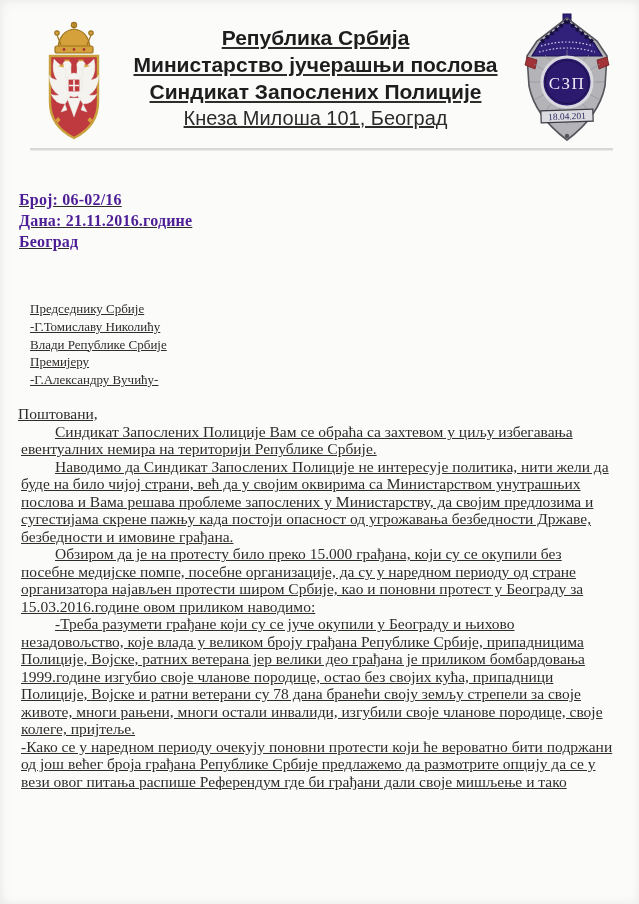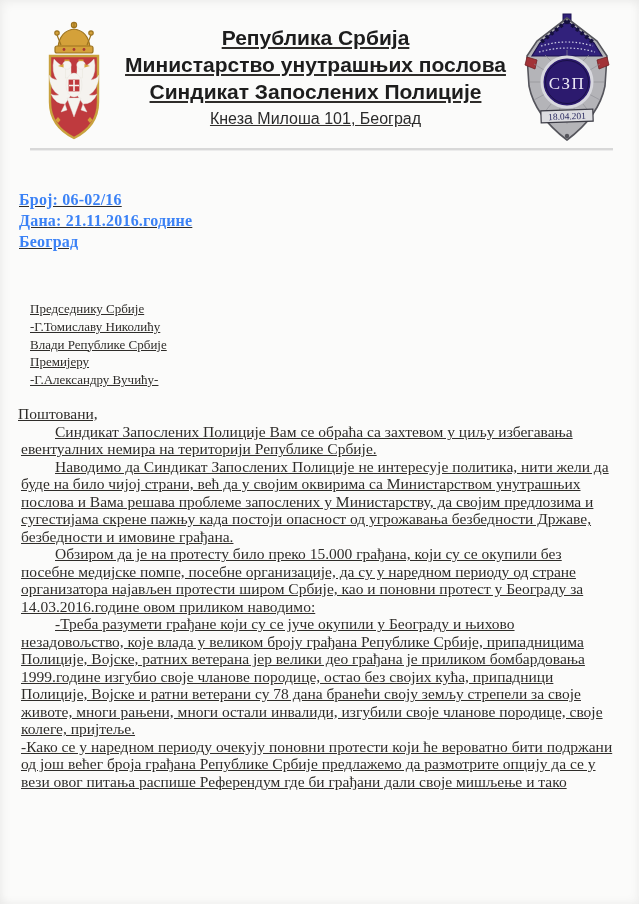--- a/index.html
+++ b/index.html
@@ -20,34 +20,34 @@
     padding: 12px 22px 0 34px;
   }
   .coa-icon { width: 80px; height: 128px; margin-top: 4px; flex: 0 0 auto; }
   .head-text {
     flex: 1 1 auto;
     text-align: center;
     padding-top: 12px;
     font-family: "Liberation Sans", sans-serif;
   }
   .h-bold { font-weight: bold; font-size: 21px; line-height: 27px; color: #1d1d1d; }
-  .h-reg  { font-weight: normal; font-size: 16px; line-height: 27px; color: #2b2b2b; }
+  .h-reg  { font-weight: normal; font-size: 20px; line-height: 27px; color: #2b2b2b; }
   .badge-icon { width: 100px; height: 134px; flex: 0 0 auto; }
   .divider {
     height: 2px;
     background: #d8d8d8;
     margin: 2px 26px 0 30px;
     border-bottom: 1px solid #ececec;
   }
   .meta {
     margin: 38px 0 0 19px;
     font-weight: bold;
     font-size: 16px;
     line-height: 21px;
-    color: #3b82f6;
+    color: #4c1d95;
     letter-spacing: 0.2px;
   }
   .recipients {
     margin: 48px 0 0 30px;
     font-size: 13px;
     line-height: 17.8px;
   }
   .salutation {
     margin: 16px 0 0 18px;
     font-size: 15.5px;
@@ -107,21 +107,21 @@
       </g>
 
       <g>
         <rect x="34" y="63" width="12" height="13" fill="#bf3a3e" stroke="#f5f3ef" stroke-width="1.2"></rect>
         <path d="M40 64 V75 M35 69.5 H45" stroke="#f5f3ef" stroke-width="1.6" fill="none"></path>
       </g>
     </svg>
 
     <div class="head-text">
       <div class="h-bold">Република Србија</div>
-      <div class="h-bold">Министарство унутрашњих послова</div>
+      <div class="h-bold">Министарство јучерашњи послова</div>
       <div class="h-bold">Синдикат Запослених Полиције</div>
       <div class="h-reg">Кнеза Милоша 101, Београд</div>
     </div>
 
     <svg class="badge-icon" viewBox="0 0 100 134" aria-hidden="true">
 
       <rect x="46" y="2" width="8" height="9" fill="#31217b" stroke="#1d1350"></rect>
 
       <path d="M50 6 L20 29 L10 44 L12 74 Q18 104 50 128 Q82 104 88 74 L90 44 L80 29 Z" fill="#b4b4b8" stroke="#55555c" stroke-width="1.6"></path>
 
@@ -166,18 +166,18 @@
     <div>Влади Републике Србије</div>
     <div>Премијеру</div>
     <div>-Г.Александру Вучићу-</div>
   </div>
 
   <div class="salutation">Поштовани,</div>
 
   <div class="body-text">
     <p>Синдикат Запослених Полиције Вам се обраћа са захтевом у циљу избегавања евентуалних немира на територији Републике Србије.</p>
     <p>Наводимо да Синдикат Запослених Полиције не интересује политика, нити жели да буде на било чијој страни, већ да у својим оквирима са Министарством унутрашњих послова и Вама решава проблеме запослених у Министарству, да својим предлозима и сугестијама скрене пажњу када постоји опасност од угрожавања безбедности Државе, безбедности и имовине грађана.</p>
-    <p>Обзиром да је на протесту било преко 15.000 грађана, који су се окупили без посебне медијске помпе, посебне организације, да су у наредном периоду од стране организатора најављен протести широм Србије, као и поновни протест у Београду за 14.03.2016.године овом приликом наводимо:</p>
+    <p>Обзиром да је на протесту било преко 15.000 грађана, који су се окупили без посебне медијске помпе, посебне организације, да су у наредном периоду од стране организатора најављен протести широм Србије, као и поновни протест у Београду за 15.03.2016.године овом приликом наводимо:</p>
     <p>-Треба разумети грађане који су се јуче окупили у Београду и њихово незадовољство, које влада у великом броју грађана Републике Србије, припадницима Полиције, Војске, ратних ветерана јер велики део грађана је приликом бомбардовања 1999.године изгубио своје чланове породице, остао без својих кућа, припадници Полиције, Војске и ратни ветерани су 78 дана бранећи своју земљу стрепели за своје животе, многи рањени, многи остали инвалиди, изгубили своје чланове породице, своје колеге, пријтеље.</p>
     <p class="no-indent">-Како се у наредном периоду очекују поновни протести који ће вероватно бити подржани од још већег броја грађана Републике Србије предлажемо да размотрите опцију да се у вези овог питања распише Референдум где би грађани дали своје мишљење и тако</p>
   </div>
 
 </div>
 
 </body></html>

